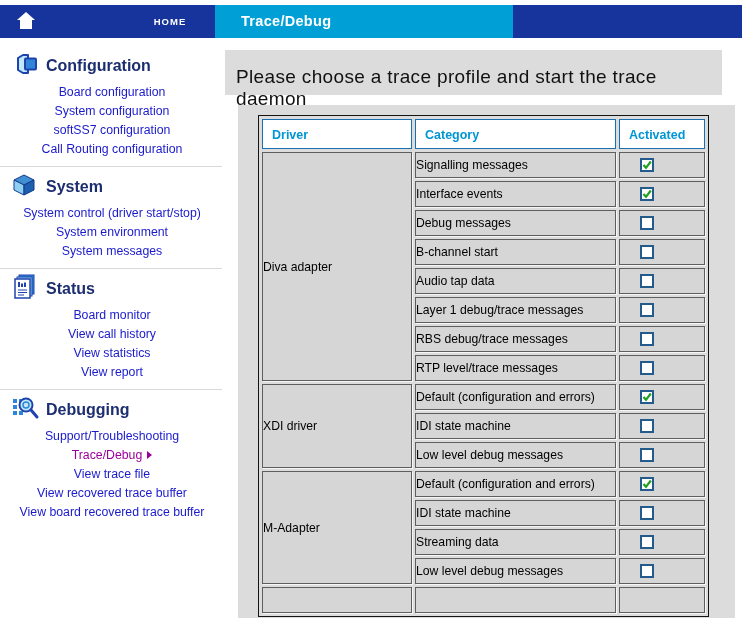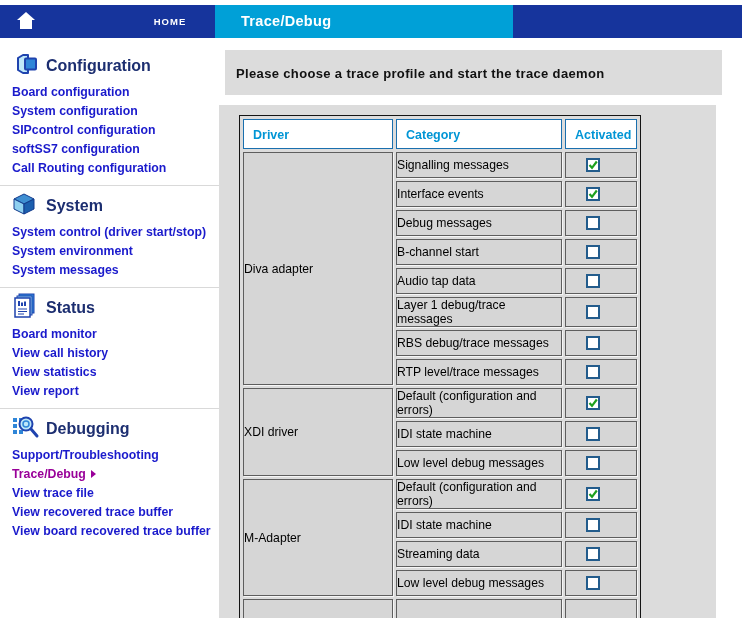--- a/index.html
+++ b/index.html
@@ -16,35 +16,35 @@
   .nav-tab span { display:block; padding-left:26px; line-height:33px; color:#ffffff;
                   font-size:14.5px; font-weight:bold; letter-spacing:.3px; }
 
   
   .sidebar { position:absolute; left:0; top:38px; width:222px; height:580px; background:#ffffff; padding-top:8px; }
   .side-section { padding:7px 10px 7px 12px; }
   .side-section + .side-section { border-top:1px solid #d9d9d9; }
   .section-head { display:flex; align-items:center; margin-bottom:4px; height:26px; }
   .section-head .icon { width:34px; flex:none; }
   .section-title { flex:1; color:#1c2e70; font-weight:bold; font-size:16px; }
-  .side-link { display:block; text-align:left; color:#1a1acc; font-size:12.3px; line-height:19px;
-               text-decoration:none; white-space:nowrap;font-weight:bold; }
+  .side-link { display:block; text-align:center; color:#1a1acc; font-size:12.3px; line-height:19px;
+               text-decoration:none; white-space:nowrap; }
   .side-link.current { color:#990099; }
   .arrow { display:inline-block; width:0; height:0; border-left:5px solid #990099;
            border-top:4px solid transparent; border-bottom:4px solid transparent; margin-left:5px; }
 
   
   .heading-band { position:absolute; left:225px; top:50px; width:497px; height:45px; background:#dcdcdc; }
-  .heading-band h1 { padding:16px 0 0 11px; font-size:13px; font-weight:bold; color:#111111; letter-spacing:.35px; }
-  .table-band { position:absolute; left:219px; top:105px; width:497px; height:513px; background:#dcdcdc; }
+  .heading-band h1 { padding:16px 0 0 11px; font-size:19px; font-weight:normal; color:#111111; letter-spacing:.35px; }
+  .table-band { position:absolute; left:238px; top:105px; width:497px; height:513px; background:#dcdcdc; }
 
   table.trace { margin:10px 0 0 20px; border:1px solid #141414; border-spacing:3px; background:#dcdcdc; }
   th { background:#ffffff; border:1px solid #1a6fae; height:30px; vertical-align:bottom;
        text-align:left; padding:0 0 6px 9px; color:#0095d5; font-size:12.5px; }
-  th.c-driver { width:150px; } th.c-cat { width:166px; } th.c-act { width:72px; }
+  th.c-driver { width:150px; } th.c-cat { width:201px; } th.c-act { width:86px; }
   td { background:#d6d6d6; border:1px solid #5e5e5e; height:26px; font-size:12.2px; color:#000;
        vertical-align:middle; box-shadow:1px 1px 0 rgba(255,255,255,.75); }
   td.drv { vertical-align:middle; }
   td.act { padding-left:20px; }
   .cb { display:block; width:14px; height:14px; background:#ffffff; border:2px solid #235c8c;
         cursor:pointer; line-height:0; }
   .cb svg { margin:0 0 0 0; }
 </style>
 </head>
 <body>
@@ -63,21 +63,20 @@
     <div class="side-section">
       <div class="section-head">
         <span class="icon"><svg width="27" height="24" viewBox="0 0 27 24">
             <polygon points="6,6 11,3 16,3 16,21 11,21 6,18" fill="#bfe8f9" stroke="#1f43ae" stroke-width="2" stroke-linejoin="round"></polygon>
             <rect x="13" y="6.5" width="11" height="11" rx="1" fill="#2f86d8" stroke="#1f43ae" stroke-width="2"></rect>
           </svg></span>
         <span class="section-title">Configuration</span>
       </div>
       <a href="#" class="side-link">Board configuration</a>
       <a href="#" class="side-link">System configuration</a>
-      <a href="#" class="side-link">SIPcontrol configuration</a>
       <a href="#" class="side-link">softSS7 configuration</a>
       <a href="#" class="side-link">Call Routing configuration</a>
     </div>
     <div class="side-section">
       <div class="section-head">
         <span class="icon"><svg width="24" height="24" viewBox="0 0 24 24">
             <polygon points="12,2 22,7 12,12 2,7" fill="#3f8fd2" stroke="#123a8c"></polygon>
             <polygon points="2,7 12,12 12,22 2,17" fill="#8fd0f0" stroke="#123a8c"></polygon>
             <polygon points="22,7 12,12 12,22 22,17" fill="#1c5fae" stroke="#123a8c"></polygon>
           </svg></span>

